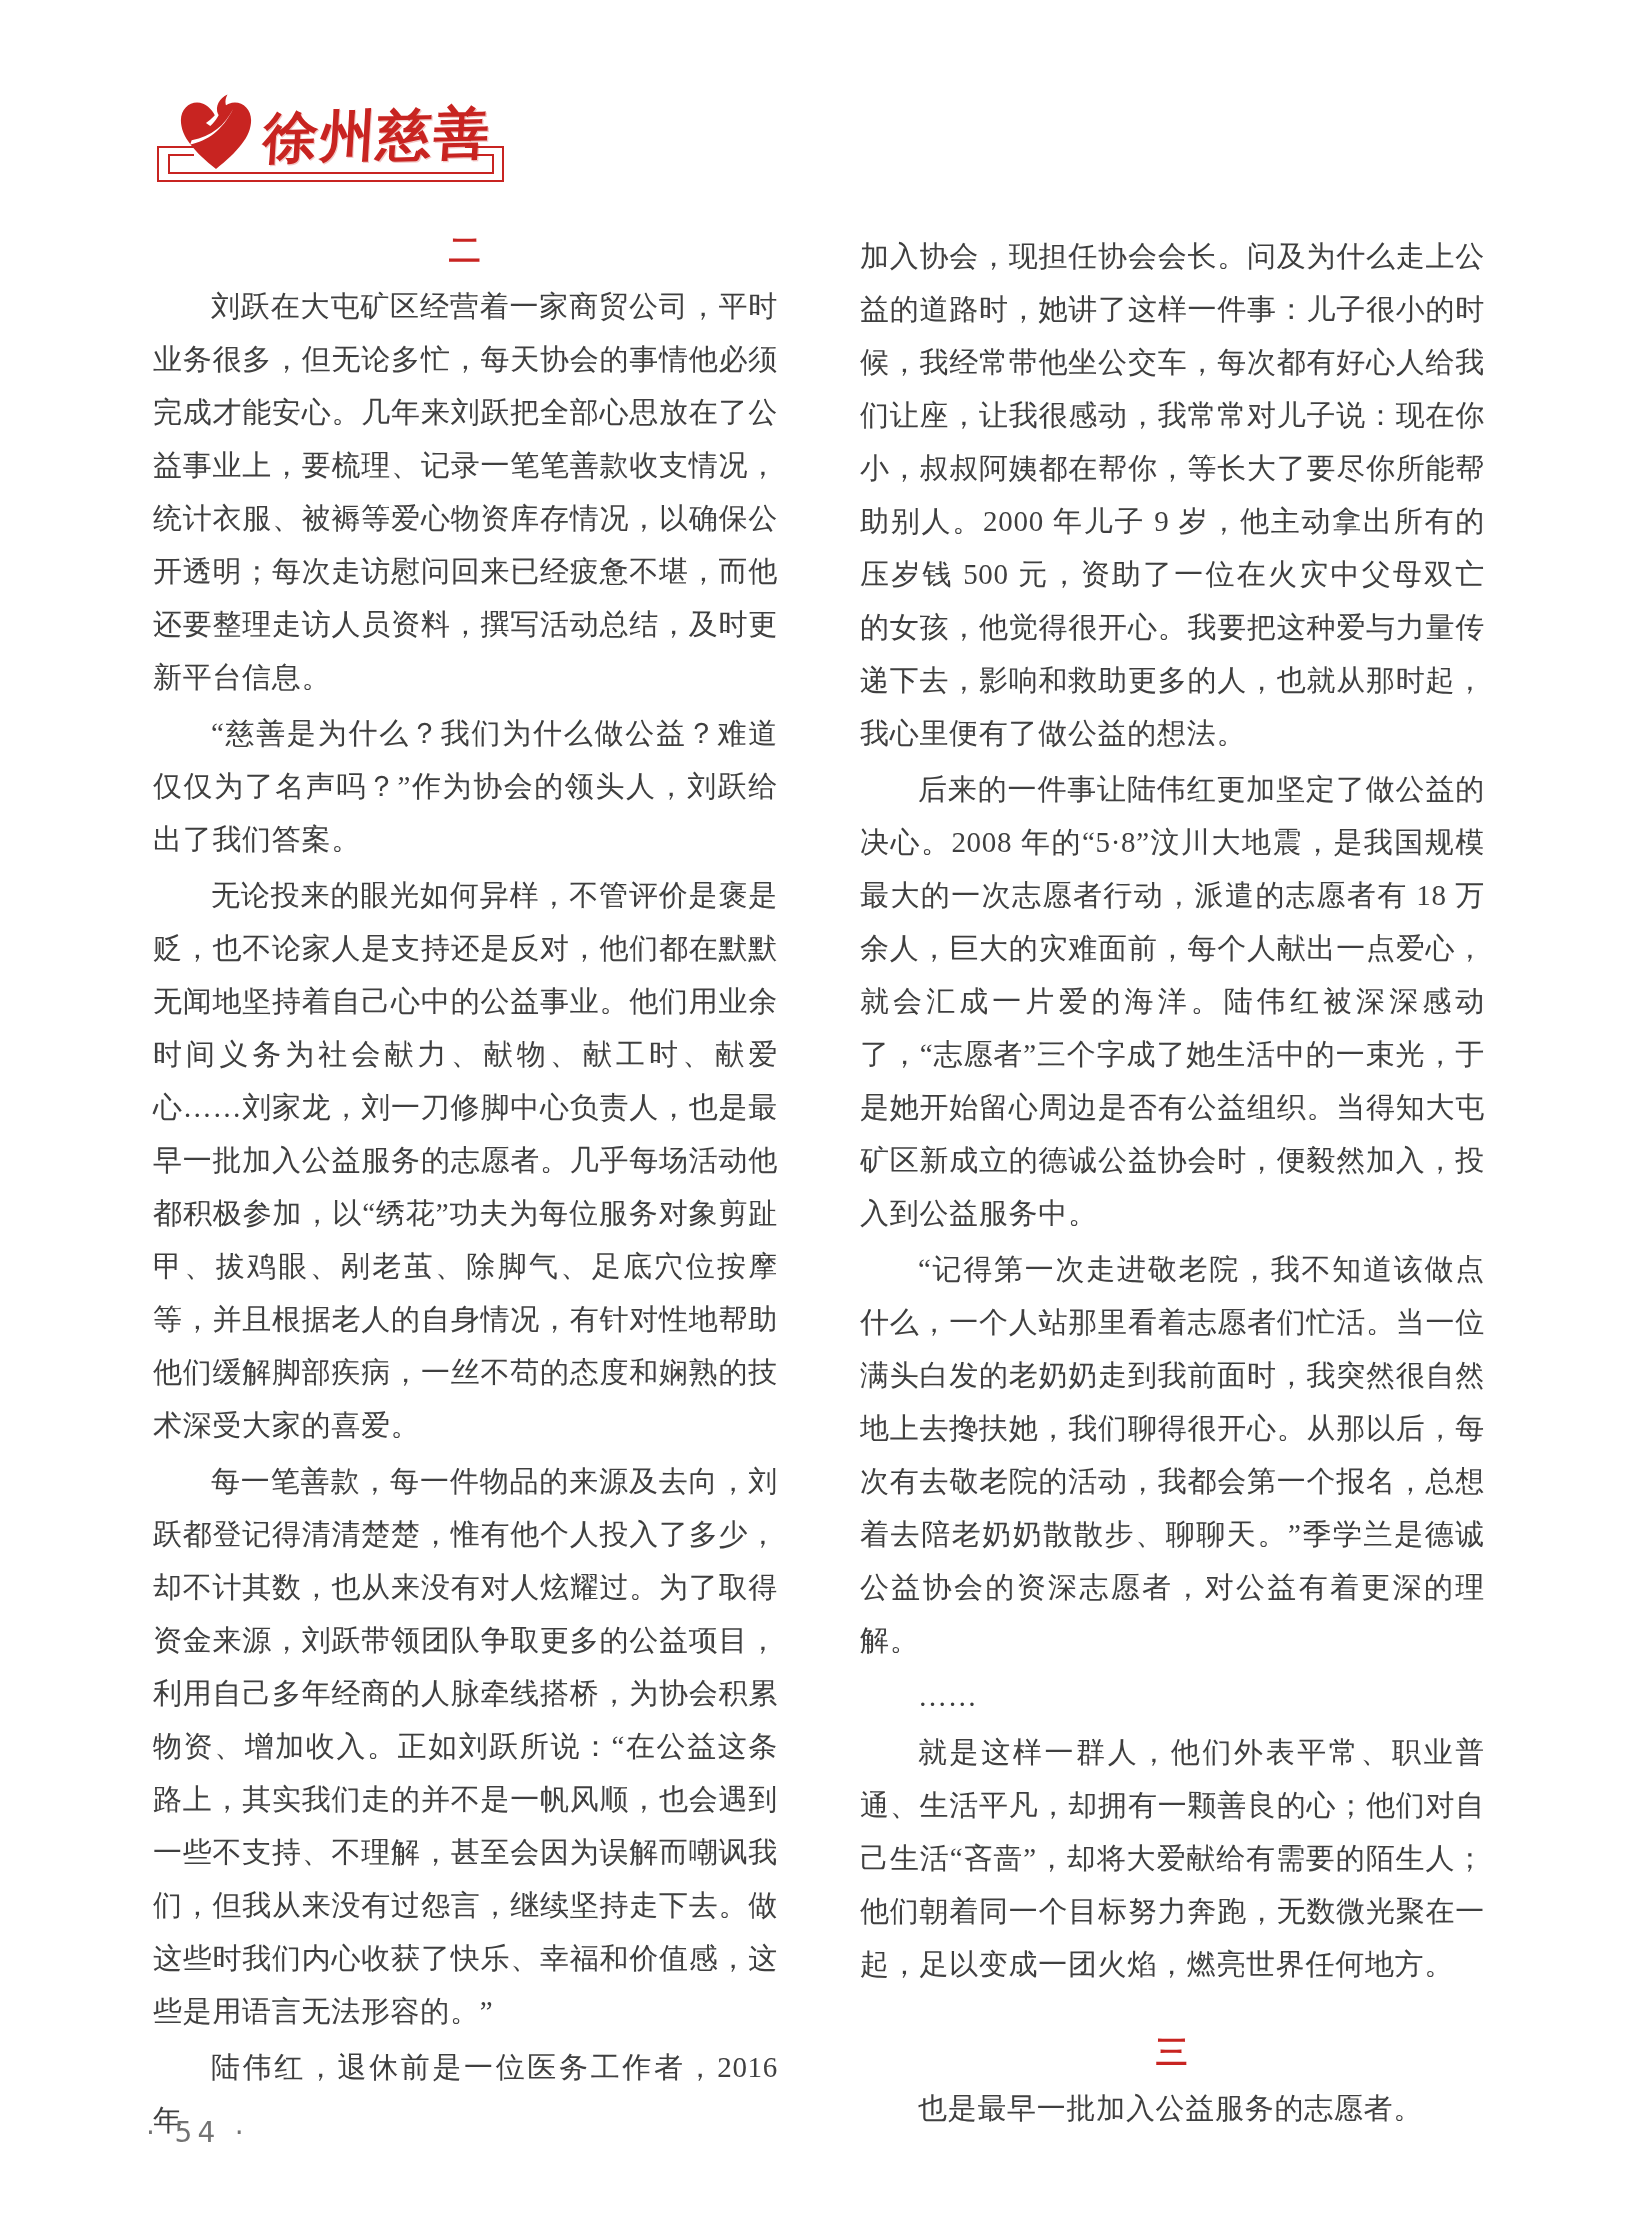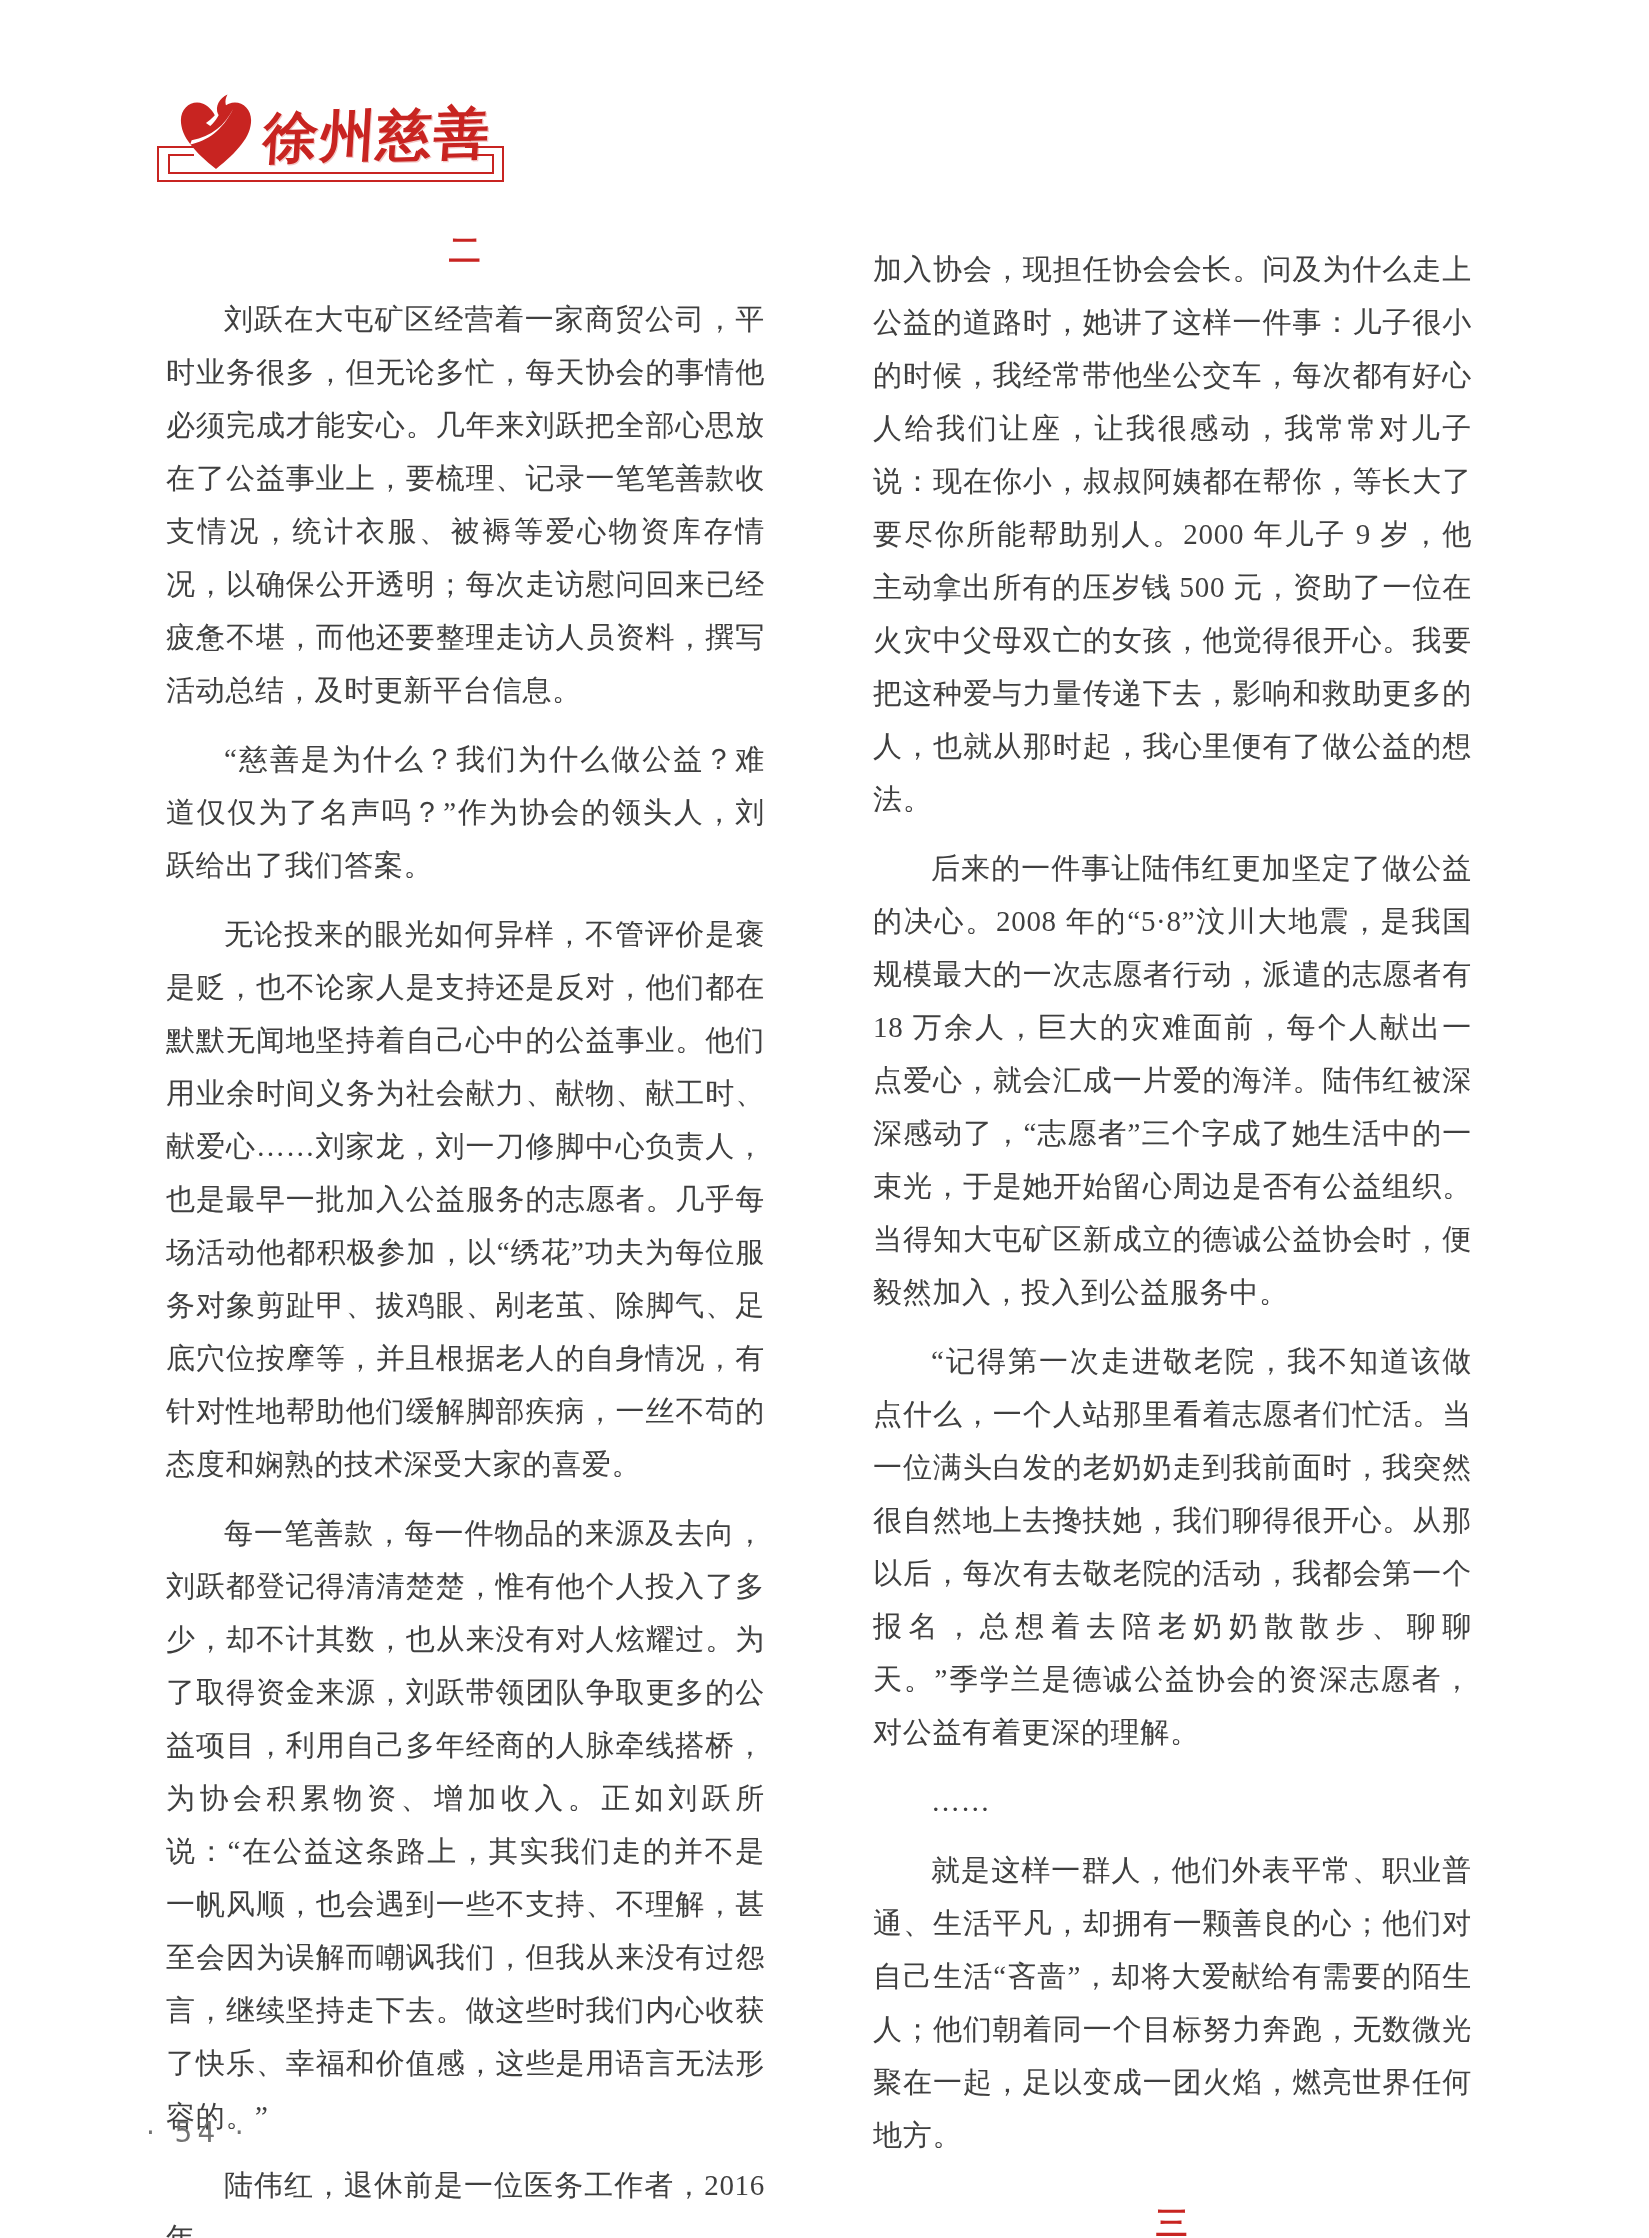--- a/index.html
+++ b/index.html
@@ -24,21 +24,21 @@
     transform:rotate(-1.5deg) skewX(-5deg);
     text-shadow:1.3px 1.3px 0 rgba(200,36,33,.25);
   }
   
   .col{
     position:absolute;width:631px;
     font-size:29px;line-height:53px;color:#3f3f3f;
     text-align:justify;text-justify:inter-ideograph;
     letter-spacing:0.7px;
   }
-  .col p{margin:16px;}
+  .col p{margin:3px;}
   .col p.indent{text-indent:2em;}
   .col-left{left:150px;top:224px;}
   .col-right{left:857px;top:227px;}
   .sec{
     margin:0;text-align:center;color:#c82421;
     font-size:32px;line-height:53px;font-weight:600;letter-spacing:1.3px;
   }
   .sec-bottom{margin-top:35px;margin-bottom:2.7px;}
   
   .pageno{

